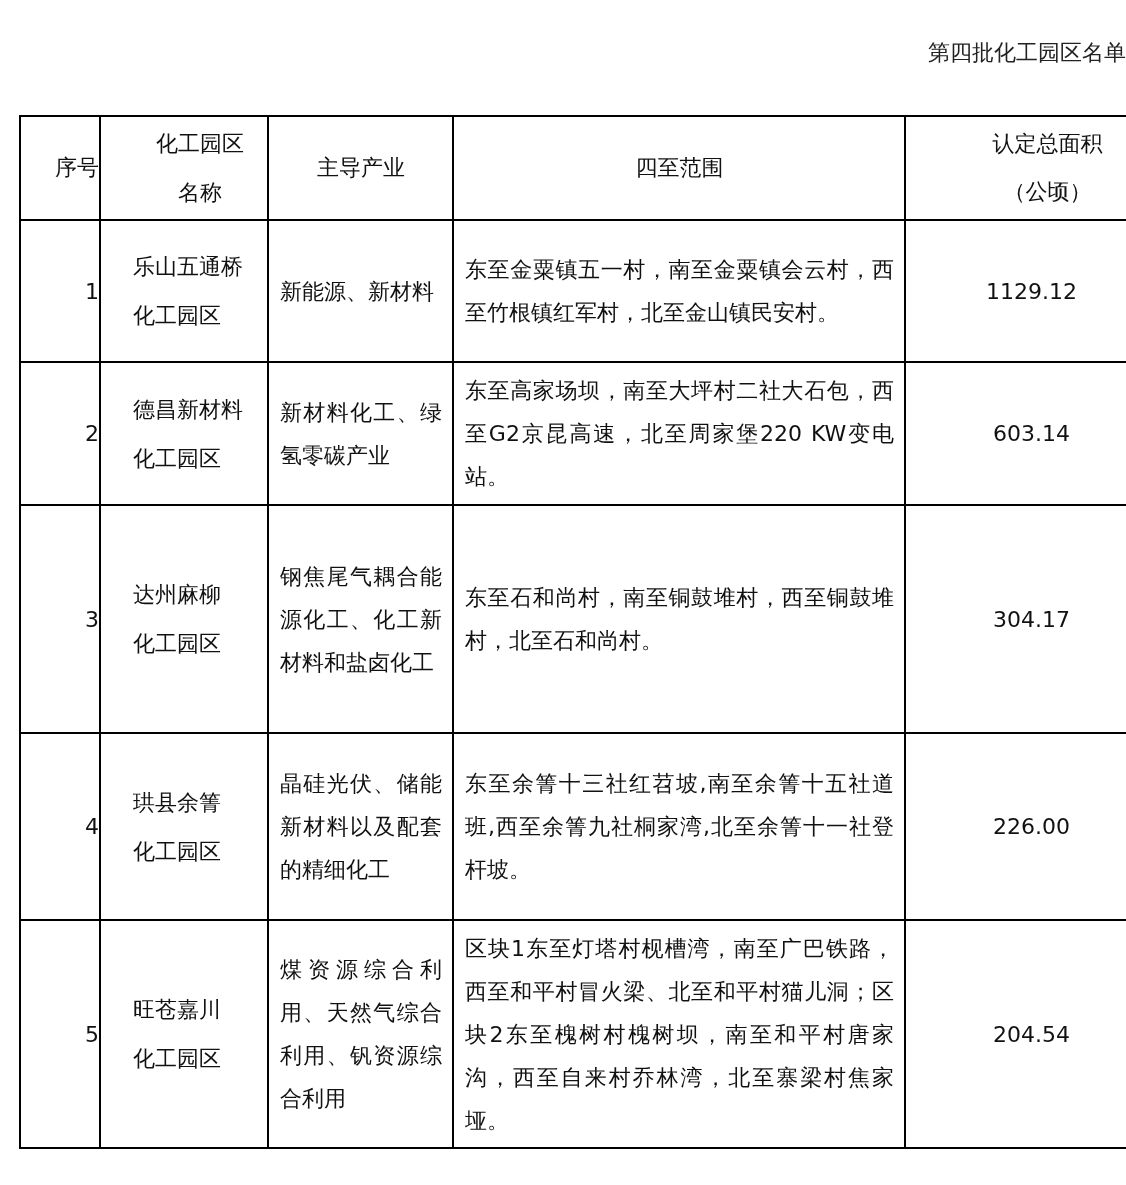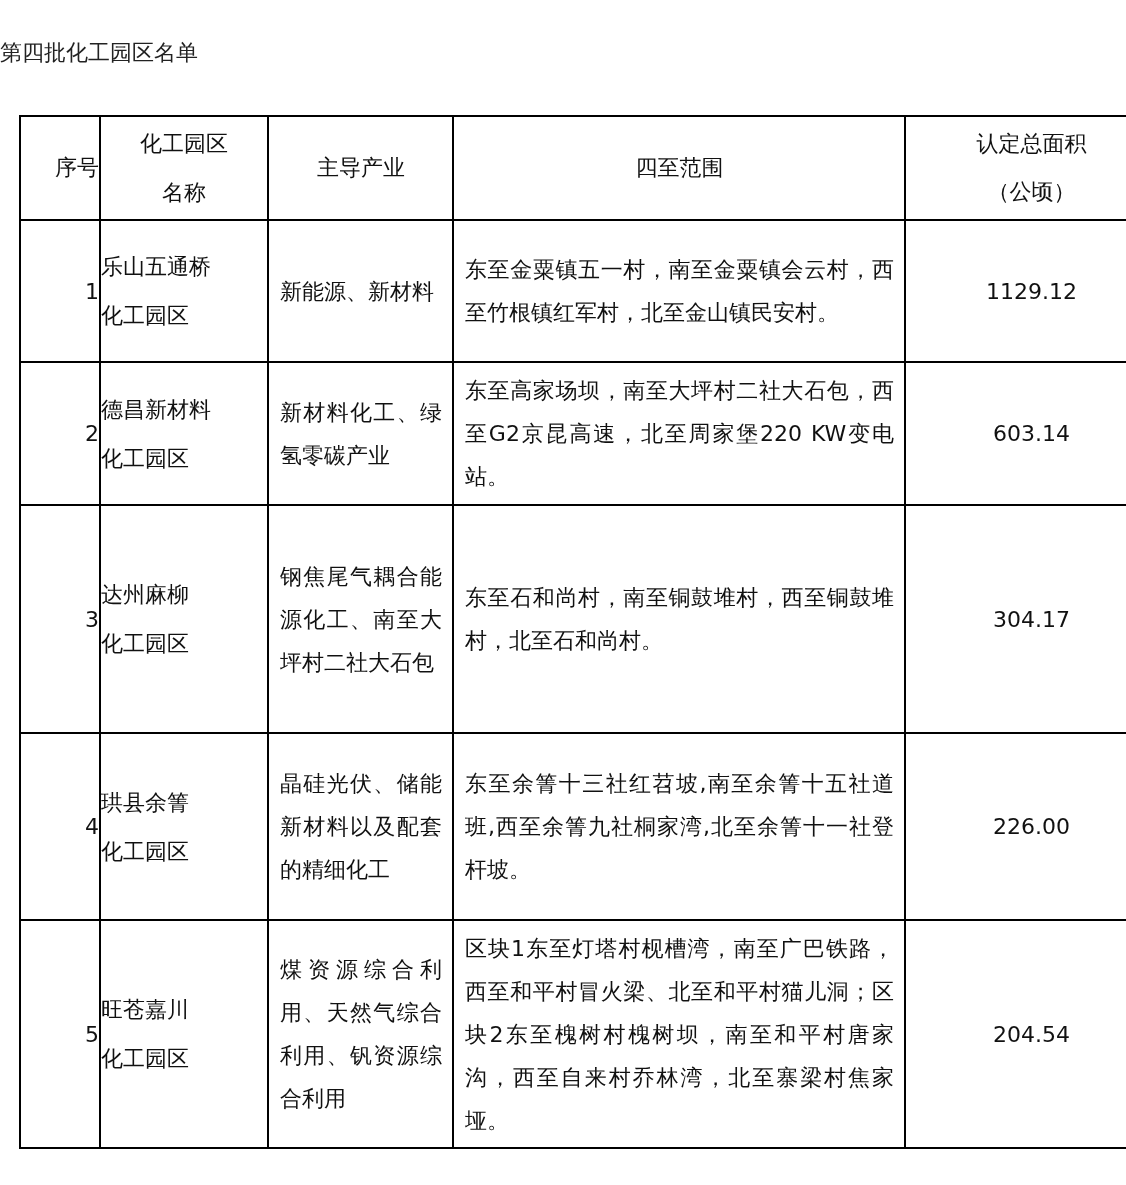--- a/index.html
+++ b/index.html
@@ -1,29 +1,29 @@
 <!DOCTYPE html>
 <html><head>
 <meta charset="utf-8">
 <style>
   html, body { margin: 0; padding: 0; background: #ffffff; }
   body { width: 1126px; height: 1185px; position: relative; font-family: "DejaVu Sans", "Liberation Sans", sans-serif; color: #111; }
-  .title { position: absolute; top: 36px; left: 0; width: 1126px; text-align: left; font-size: 22px; line-height: 34px; color: #222; }
+  .title { position: absolute; top: 36px; left: 0; width: 1126px; text-align: right; font-size: 22px; line-height: 34px; color: #222; }
   table { position: absolute; left: 19px; top: 115px; border-collapse: collapse; table-layout: fixed; width: 1087px; }
   td, th { border: 2px solid #000; font-weight: normal; font-size: 22px; line-height: 43px; padding: 0; vertical-align: middle; }
   th { line-height: 48px; }
   .c0 { width: 78px; text-align: right; }
   .c1 { width: 166px; text-align: left; line-height: 49px; }
   .c2 { width: 162px; text-align: justify; text-align-last: left; padding: 0 10px 0 11px; }
   .c3 { width: 429px; text-align: justify; padding: 0 10px 0 11px; margin-top: 24px; }
   .c4 { width: 251px; text-align: center; }
   th.c1, th.c2, th.c3, th.c4 { text-align: center; text-align-last: center; }
   .hdr { height: 104px; }
   .r1 { height: 142px; } .r2 { height: 143px; } .r3 { height: 228px; } .r4 { height: 187px; } .r5 { height: 228px; }
-  .line { display: block; }
+  .line { display: block; padding-left: 32px; }
 </style>
 </head>
 <body>
 
 <div class="title">第四批化工园区名单</div>
 
 <table>
   <tbody>
       <tr class="hdr">
     <th class="c0">序号</th>
@@ -60,21 +60,21 @@
     <td class="c3">东至高家场坝，南至大坪村二社大石包，西至G2京昆高速，北至周家堡220 KW变电站。</td>
     <td class="c4">603.14</td>
   </tr>
 
   <tr class="r3">
     <td class="c0">3</td>
     <td class="c1">
       <span class="line">达州麻柳</span>
       <span class="line">化工园区</span>
     </td>
-    <td class="c2">钢焦尾气耦合能源化工、南至大坪村二社大石包</td>
+    <td class="c2">钢焦尾气耦合能源化工、化工新材料和盐卤化工</td>
     <td class="c3">东至石和尚村，南至铜鼓堆村，西至铜鼓堆村，北至石和尚村。</td>
     <td class="c4">304.17</td>
   </tr>
 
   <tr class="r4">
     <td class="c0">4</td>
     <td class="c1">
       <span class="line">珙县余箐</span>
       <span class="line">化工园区</span>
     </td>

